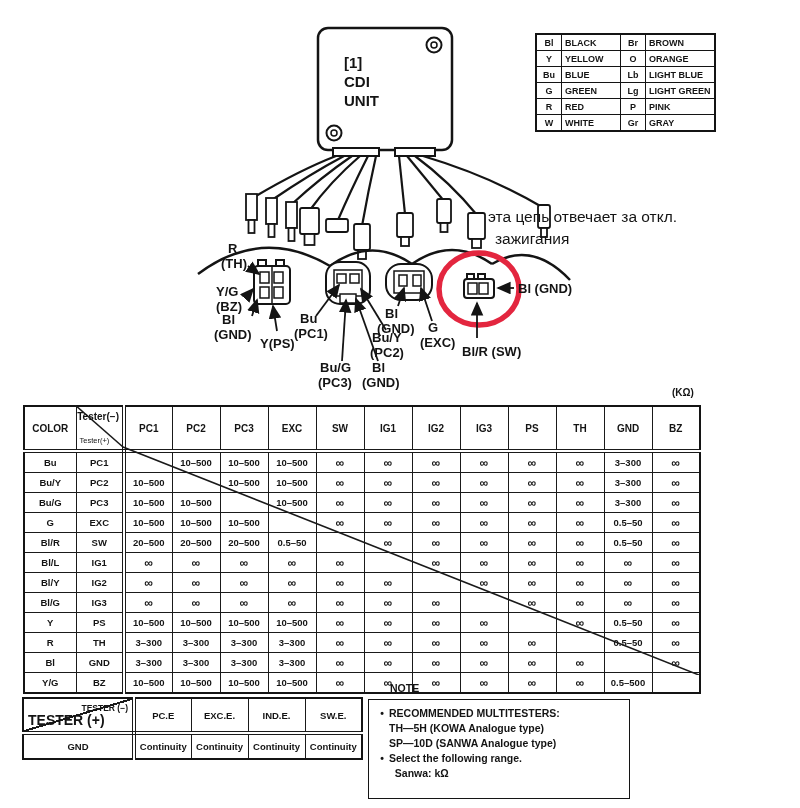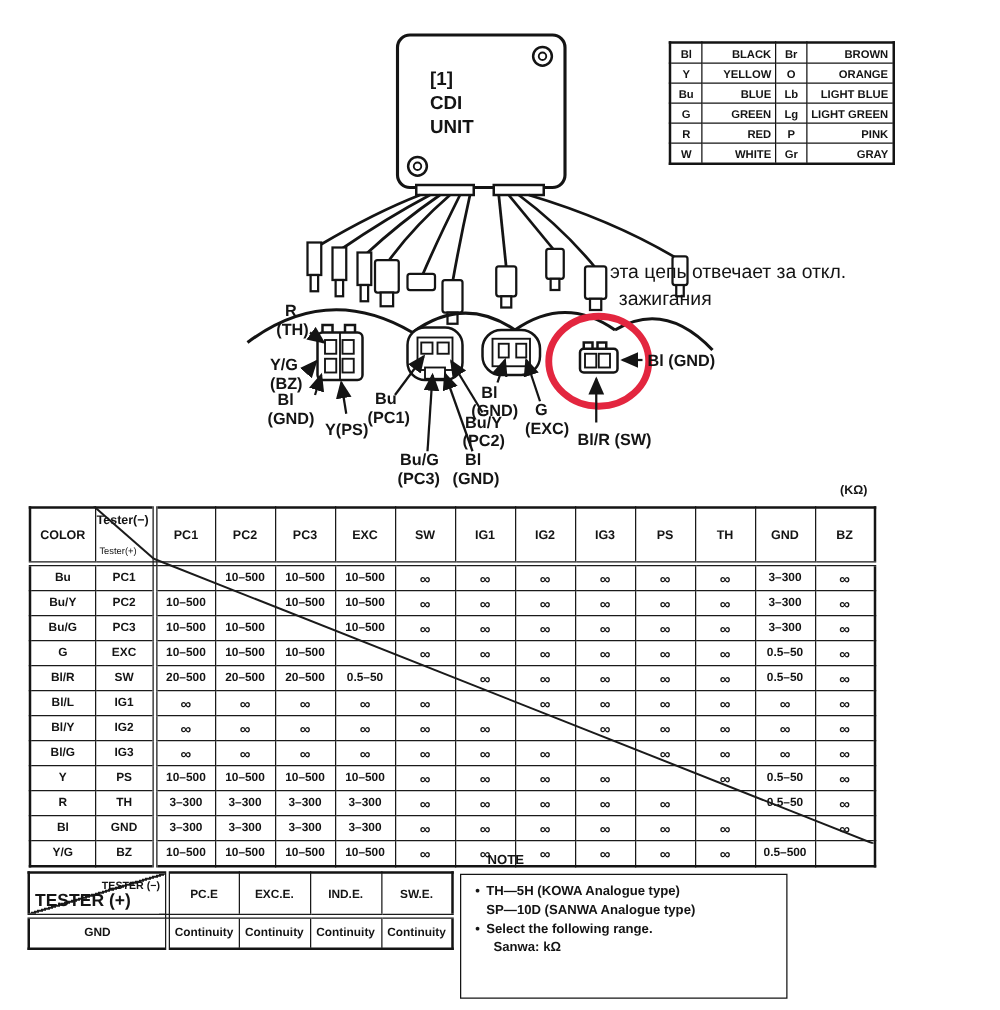--- a/index.html
+++ b/index.html
@@ -10,21 +10,21 @@
   .diagram-svg{position:absolute;left:0;top:0;width:800px;height:400px;}
   .diagram-svg text{font-family:"Liberation Sans",sans-serif;font-weight:700;fill:#141414;}
   .diagram-svg text.ru{font-weight:400;}
 
   
   .legend{position:absolute;left:535px;top:33px;border-collapse:collapse;
           border:2.5px solid #141414;}
   .legend td{border:1.5px solid #141414;font-size:9px;font-weight:700;
              padding:1px 3px;height:13px;white-space:nowrap;}
   .legend td.code{text-align:center;width:18px;}
-  .legend td.name{width:52px;text-align:right;}
+  .legend td.name{width:52px;}
 
   
   .unit-label{position:absolute;left:658px;top:387px;font-size:10px;font-weight:700;padding-left:14px;}
 
   
   .rt-wrap{position:absolute;left:23px;top:405px;width:676px;height:270px;}
   table.rt{border-collapse:collapse;table-layout:fixed;width:676px;height:270px;
            border:2.5px solid #141414;}
   table.rt th,table.rt td{border:1.2px solid #1a1a1a;padding:0;text-align:center;
            font-size:9.5px;font-weight:700;overflow:hidden;white-space:nowrap;}
@@ -506,20 +506,21 @@
         </tr>
     </tbody>
   </table>
 
   <div class="note-title">NOTE</div>
   <div class="note-box">
     <div id="note-items">
         <div class="note-item">
           <span class="bullet">•</span>
           <div class="lines">
+            <div>RECOMMENDED MULTITESTERS:</div>
             <div>TH—5H (KOWA Analogue type)</div>
             <div>SP—10D (SANWA Analogue type)</div>
           </div>
         </div>
         <div class="note-item">
           <span class="bullet">•</span>
           <div class="lines">
             <div>Select the following range.</div>
             <div>&nbsp;&nbsp;Sanwa: kΩ</div>
           </div>

